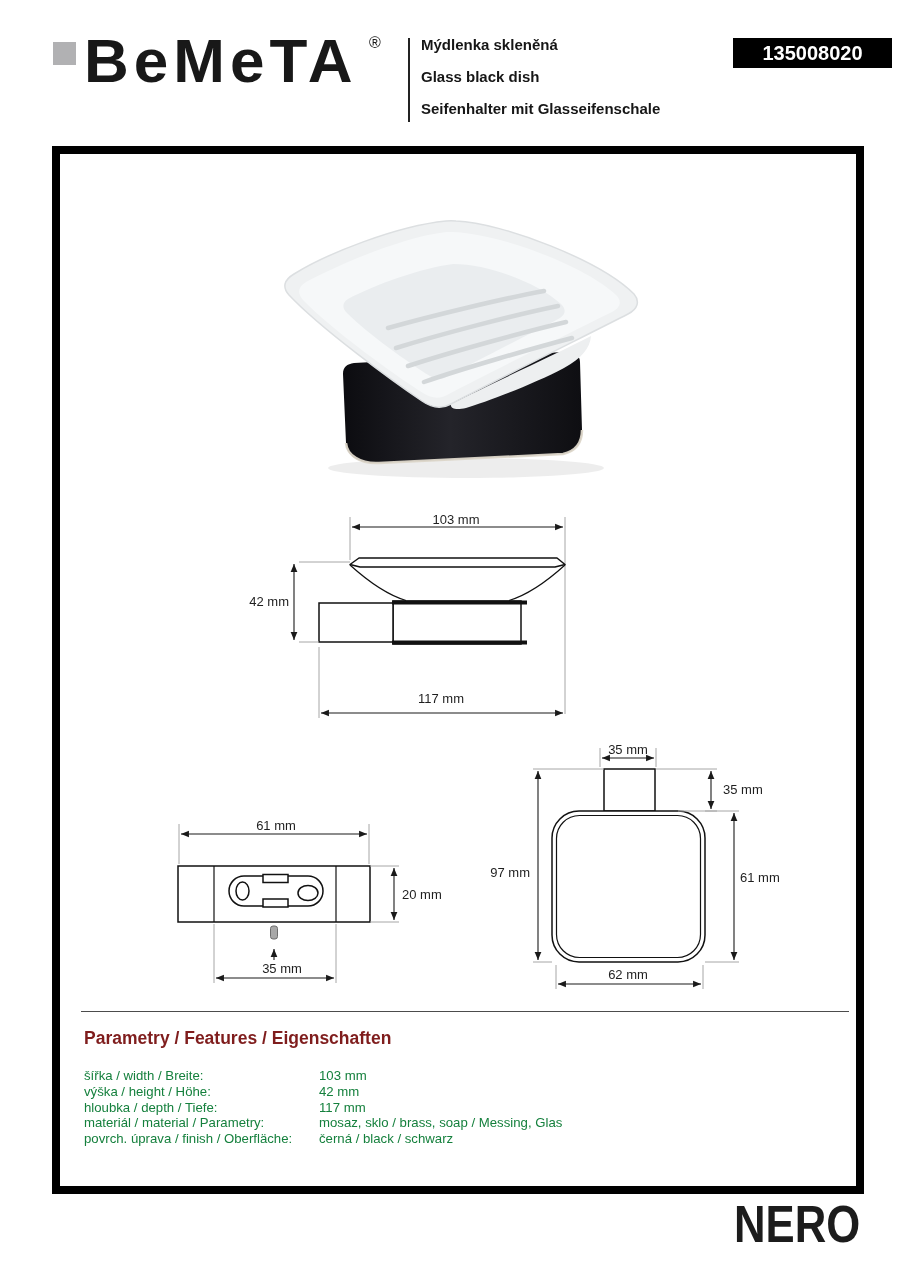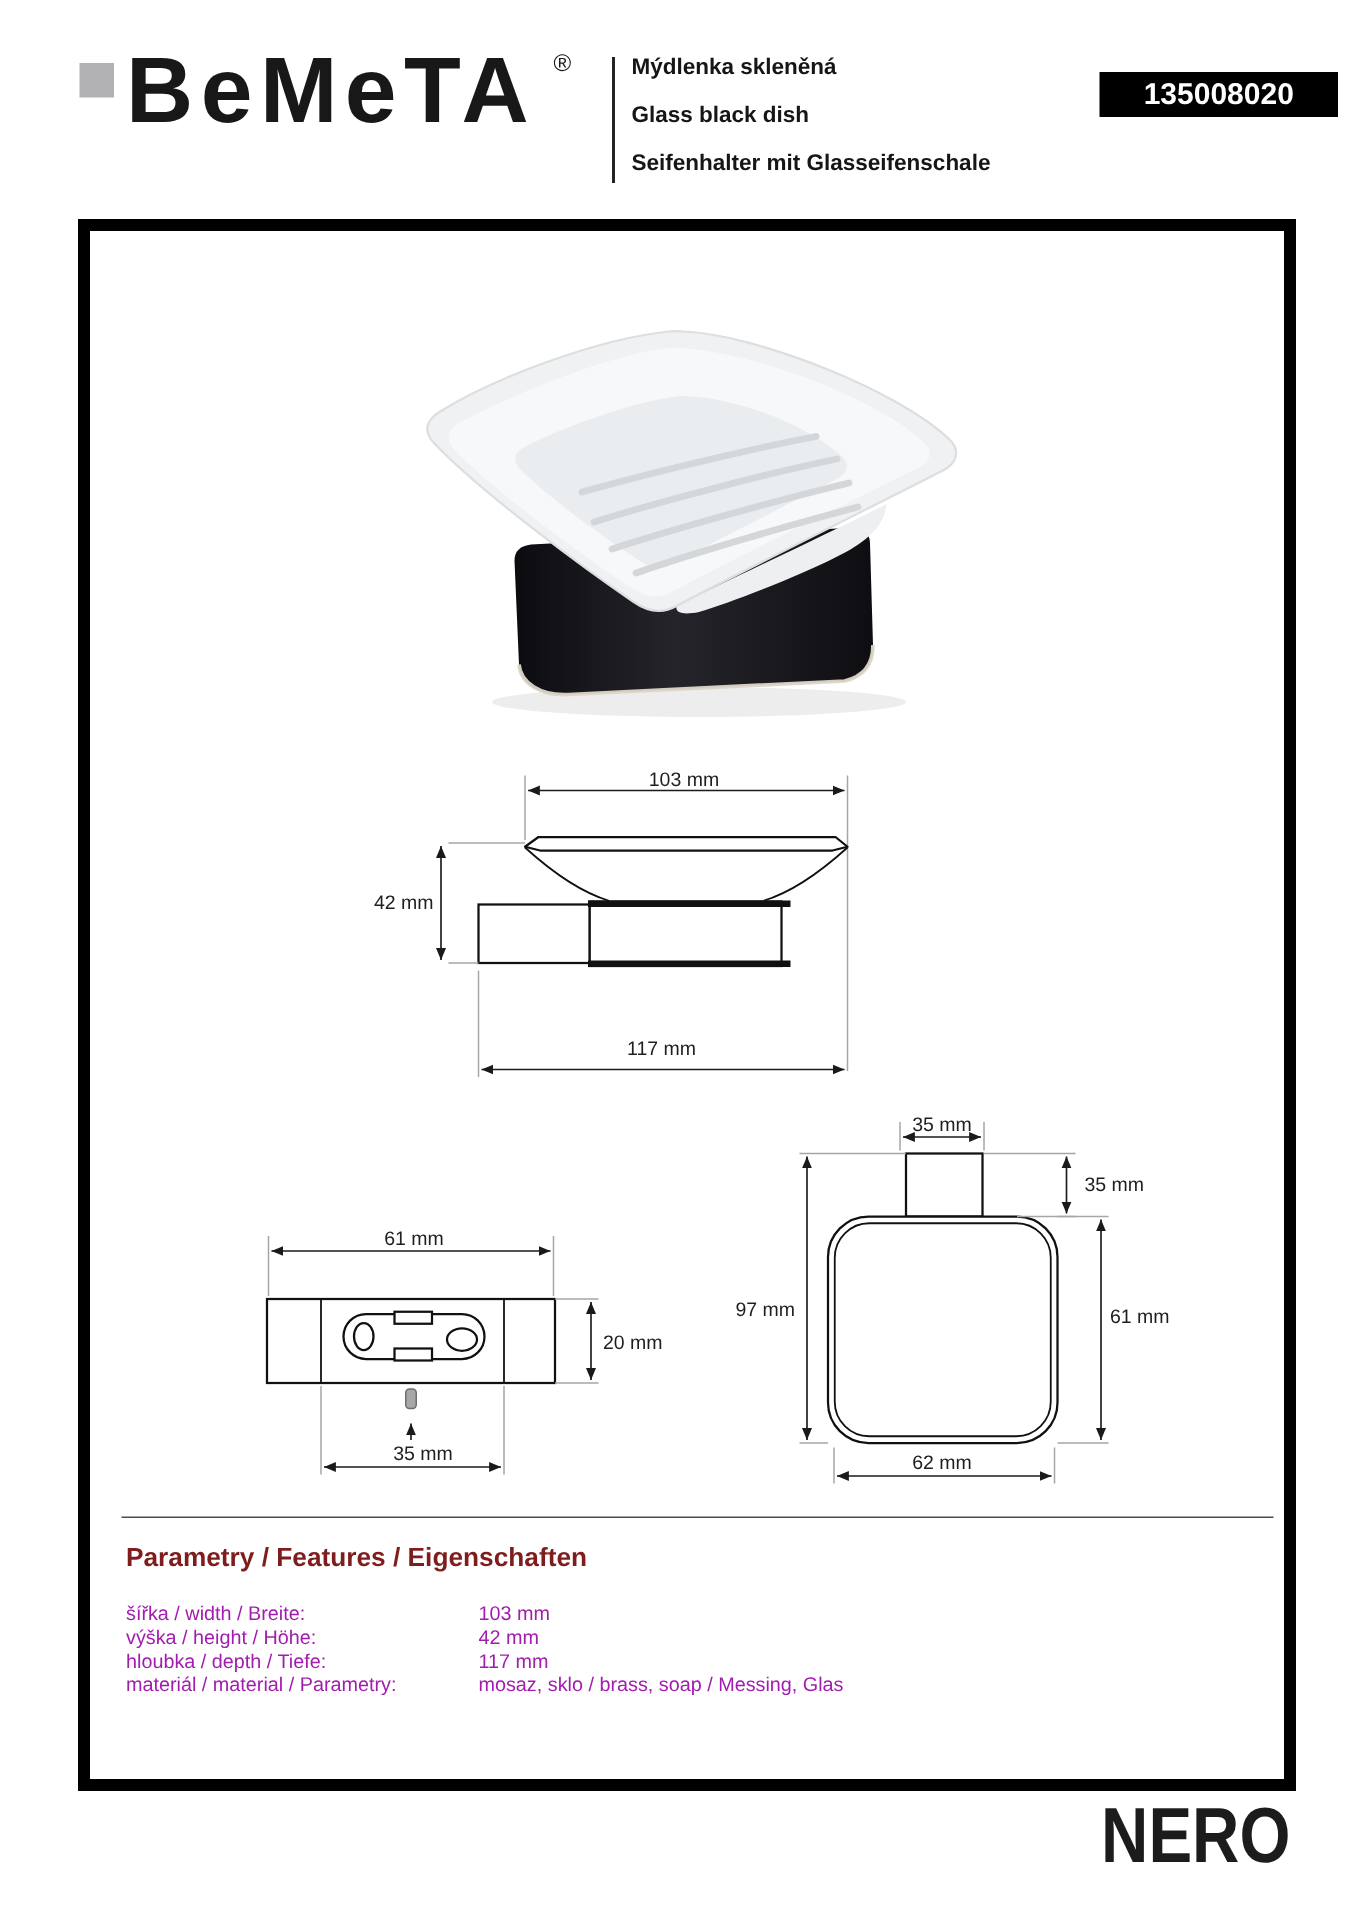--- a/index.html
+++ b/index.html
@@ -10,30 +10,30 @@
   
   .logo-square{position:absolute;left:53px;top:42px;width:23px;height:23px;background:#b1b1b3;}
   .logo-text{
     position:absolute;left:84px;top:30px;font-size:62px;font-weight:700;
     letter-spacing:5px;line-height:62px;color:#181818;white-space:nowrap;
   }
   .registered{position:absolute;left:369px;top:34px;font-size:16px;color:#181818;}
   .header-divider{position:absolute;left:408px;top:38px;width:2px;height:84px;background:#232323;}
   .product-names{position:absolute;left:421px;top:29px;font-size:15px;font-weight:700;line-height:32px;color:#161616;}
   .badge{
-    position:absolute;left:733px;top:48px;width:159px;height:30px;background:#000000;
+    position:absolute;left:733px;top:38px;width:159px;height:30px;background:#000000;
     color:#ffffff;font-size:20px;font-weight:700;text-align:center;line-height:30px;
   }
   
   .box{position:absolute;left:52px;top:146px;width:796px;height:1032px;border:8px solid #000000;background:#ffffff;}
   .abs{position:absolute;}
   
   .param-sep{position:absolute;left:21px;top:857px;width:768px;height:1px;background:#4c4c4c;}
   .param-title{position:absolute;left:24px;top:874px;font-size:17.5px;font-weight:700;color:#7f1d1d;}
-  .param-rows{position:absolute;left:24px;top:914px;font-size:13.2px;line-height:15.8px;color:#a21caf;}
+  .param-rows{position:absolute;left:24px;top:914px;font-size:13.2px;line-height:15.8px;color:#15803d;}
   .param-row{display:flex;}
   .param-label{width:235px;flex:0 0 235px;}
   .param-value{flex:1;}
   
   .series{
     position:absolute;right:45px;top:1194px;font-size:52px;font-weight:700;color:#1c1c1c;
     transform:scaleX(0.84);transform-origin:100% 50%;white-space:nowrap;
   }
   
   svg{display:block;}
@@ -203,18 +203,22 @@
         <div class="param-value">42 mm</div>
       </div>
       <div class="param-row">
         <div class="param-label">hloubka / depth / Tiefe:</div>
         <div class="param-value">117 mm</div>
       </div>
       <div class="param-row">
         <div class="param-label">materiál / material / Parametry:</div>
         <div class="param-value">mosaz, sklo / brass, soap / Messing, Glas</div>
       </div>
+      <div class="param-row">
+        <div class="param-label">povrch. úprava / finish / Oberfläche:</div>
+        <div class="param-value">černá / black / schwarz</div>
+      </div>
     </div>
   </div>
 
   <div class="series">NERO</div>
 
 </div>
 
 </body></html>

